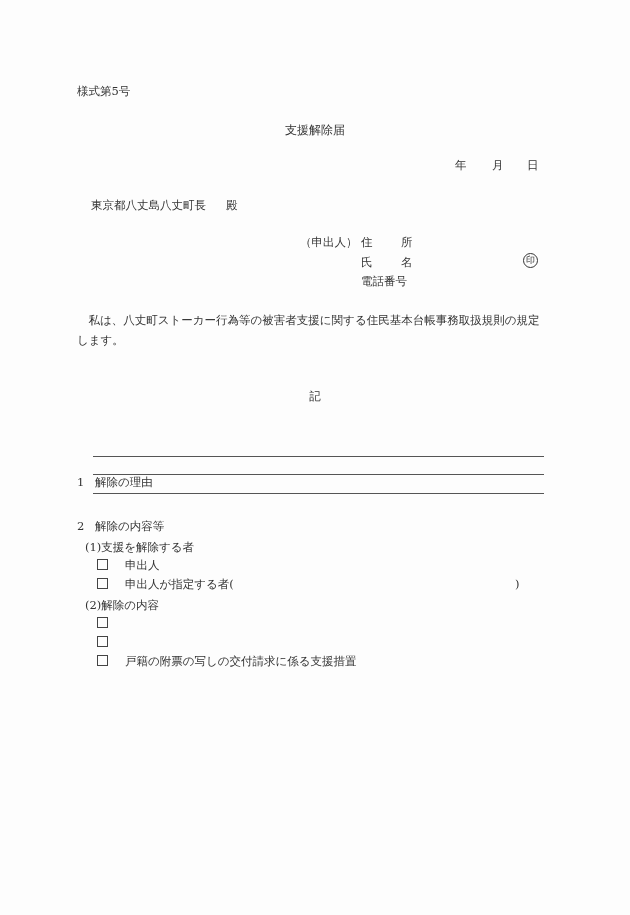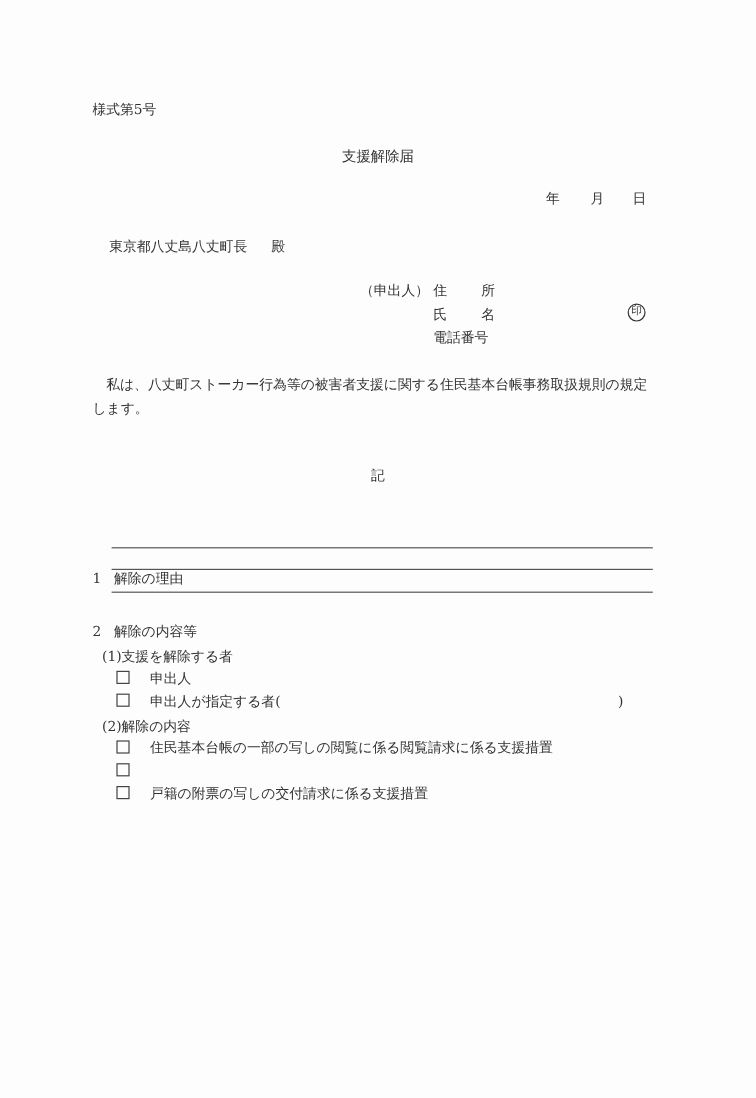--- a/index.html
+++ b/index.html
@@ -129,20 +129,20 @@
 <div class="abs opt o1">
   <span class="box"></span><span>申出人</span>
 </div>
 <div class="abs opt o2">
   <span class="box"></span><span>申出人が指定する者(</span>
 </div>
 <div class="abs close-paren">)</div>
 
 <div class="abs sub2">(2)解除の内容</div>
 <div class="abs opt o3">
-  <span class="box"></span><span>住民基本台帳の一部の写しの閲覧に係る閲覧請求に係る支援措置</span>
+  <span class="box"></span>
 </div>
 <div class="abs opt o4">
   <span class="box"></span>
 </div>
 <div class="abs opt o5">
   <span class="box"></span><span>戸籍の附票の写しの交付請求に係る支援措置</span>
 </div>
 
 </body></html>

